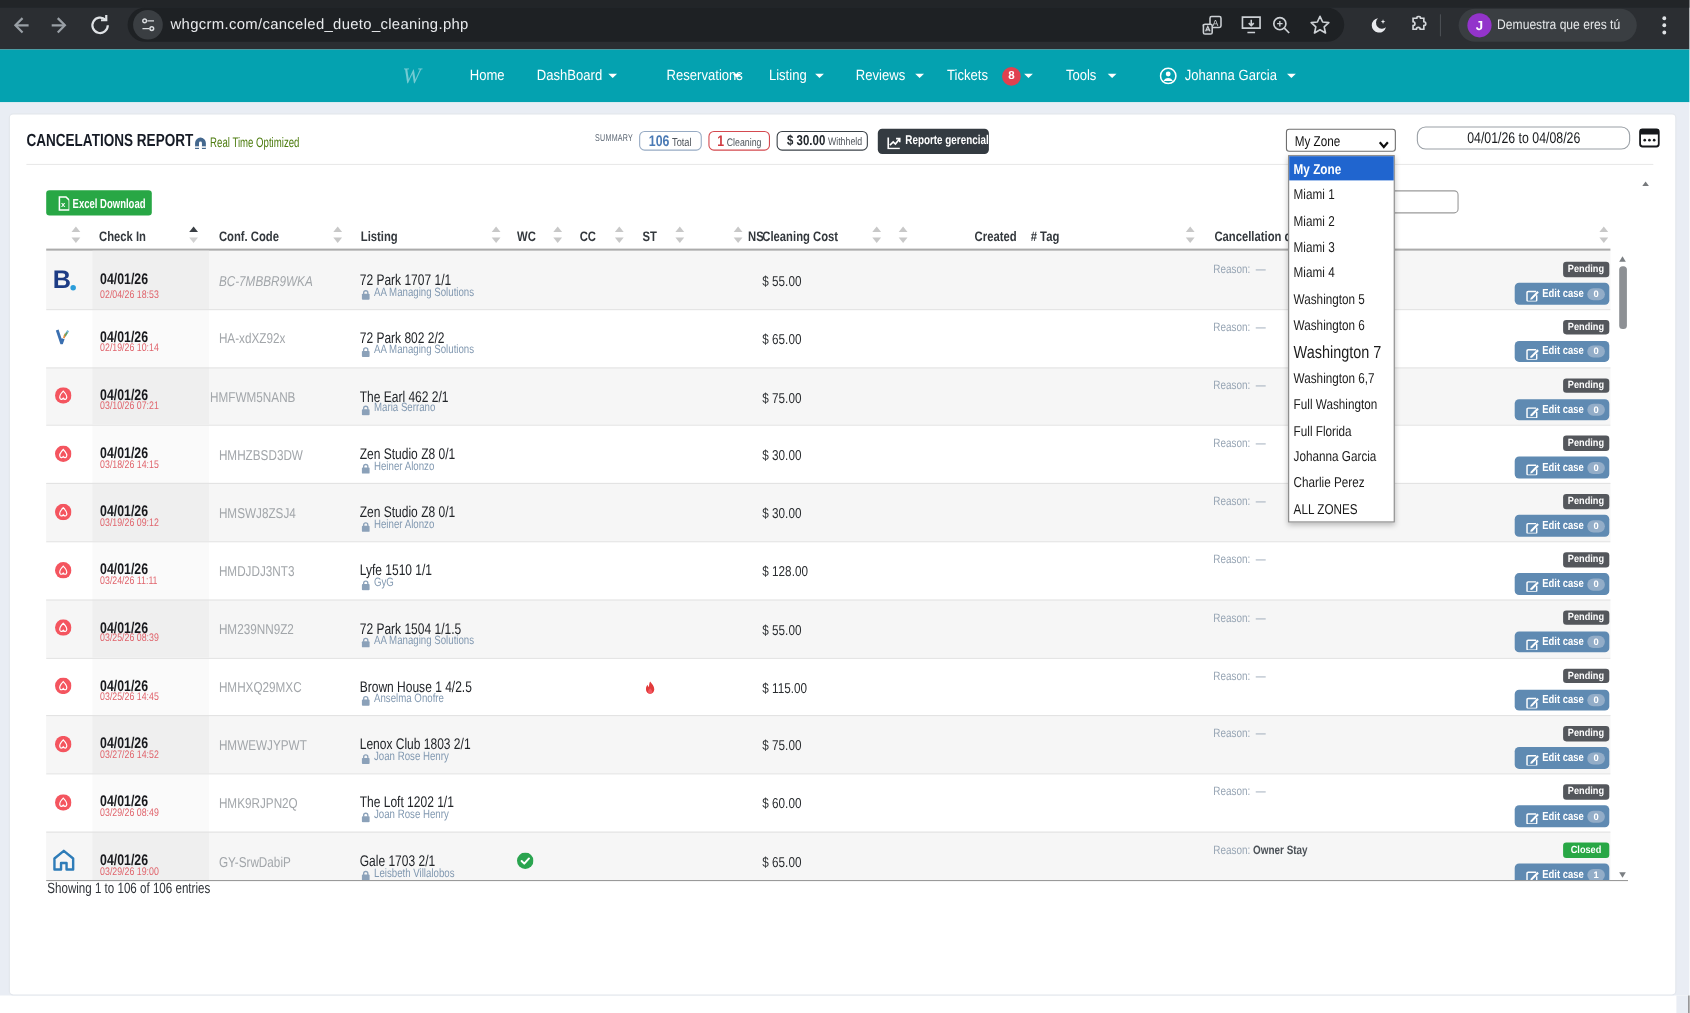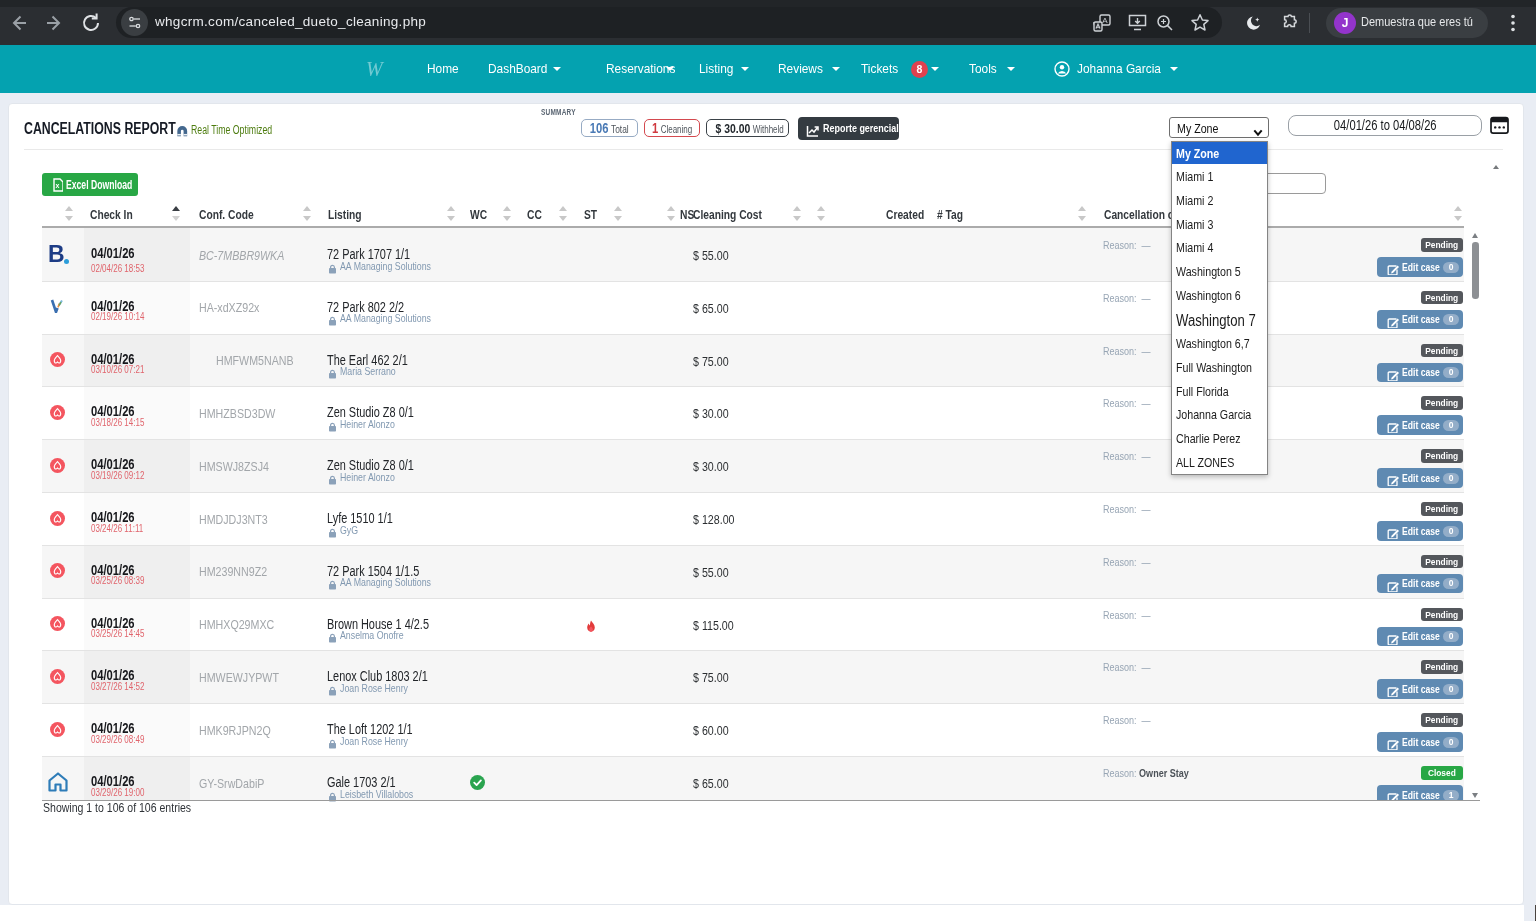--- a/index.html
+++ b/index.html
@@ -96,21 +96,21 @@
 <div class="abs" style="left:8px;top:103px;width:1516px;height:802px;background:#fff;border:1px solid #e2e6ec;border-radius:4px;box-sizing:border-box;"></div>
 <div class="abs" style="left:1524px;top:905px;width:12px;height:16px;background:#e9edf4;"></div>
 <div class="abs" style="left:1534.5px;top:905px;width:1.5px;height:16px;background:#49433e;"></div>
 <div class="abs" style="left:24px;top:119.5px;font-size:16px;font-weight:bold;color:#161b25;"><span style="display:inline-block;transform:scaleX(0.77);transform-origin:0 50%;white-space:nowrap;">CANCELATIONS REPORT</span></div>
 <div class="abs" style="left:176px;top:122.5px;"><svg width="12.5" height="12" viewBox="0 0 14 13">
       <path d="M1.5 12.5 V6.5 a5.5 5.5 0 0 1 11 0 v6 h-4 v-6 a1.5 1.5 0 0 0-3 0 v6 Z" fill="#44688e"></path>
       <rect x="1.5" y="9.8" width="4" height="1.7" fill="#fff" opacity="0.9"></rect>
       <rect x="8.5" y="9.8" width="4" height="1.7" fill="#fff" opacity="0.9"></rect>
     </svg></div>
 <div class="abs" style="left:191px;top:122.5px;font-size:12.5px;color:#4d7c0f;"><span style="display:inline-block;transform:scaleX(0.70);transform-origin:0 50%;white-space:nowrap;">Real Time Optimized</span></div>
-<div class="abs" style="left:541px;top:107px;font-size:9px;font-weight:bold;color:#5a6572;letter-spacing:0.3px;"><span style="display:inline-block;transform:scaleX(0.72);transform-origin:0 50%;white-space:nowrap;">SUMMARY</span></div>
+<div class="abs" style="left:541px;top:120px;font-size:9px;font-weight:normal;color:#5a6572;letter-spacing:0.3px;"><span style="display:inline-block;transform:scaleX(0.72);transform-origin:0 50%;white-space:nowrap;">SUMMARY</span></div>
 <div class="abs" style="left:581px;top:119px;width:57px;height:18px;border:1px solid #97abc4;border-radius:5px;background:#fff;box-sizing:border-box;text-align:center;line-height:16px;"><span class="cxc" style="font-size:10.5px;color:#4e545b;"><span style="font-size:14px;font-weight:bold;color:#4a7ab5;margin-right:3px;">106</span>Total</span></div>
 <div class="abs" style="left:644px;top:119px;width:56px;height:18px;border:1px solid #d4494f;border-radius:5px;background:#fff;box-sizing:border-box;text-align:center;line-height:16px;"><span class="cxc" style="font-size:10px;color:#4e545b;"><span style="font-size:14px;font-weight:bold;color:#d0393f;margin-right:3px;">1</span>Cleaning</span></div>
 <div class="abs" style="left:706px;top:119px;width:83px;height:18px;border:1px solid #3b4248;border-radius:5px;background:#fff;box-sizing:border-box;text-align:center;line-height:16px;"><span class="cxc" style="font-size:10px;color:#4e545b;"><span style="font-size:13px;font-weight:bold;color:#23282d;margin-right:3px;">$ 30.00</span>Withheld</span></div>
 <div class="abs" style="left:798px;top:117px;width:101px;height:23px;border-radius:4px;background:#343b41;"></div>
 <div class="abs" style="left:806px;top:122.5px;"><svg width="13" height="12" viewBox="0 0 13 12" style="">
       <path d="M1.5 1 V11 H12" fill="none" stroke="#fff" stroke-width="1.5"></path>
       <path d="M3 8 L6 5 L8 7 L11.5 2.5" fill="none" stroke="#fff" stroke-width="1.5"></path>
       <path d="M8.6 2 h3.4 v3.4" fill="none" stroke="#fff" stroke-width="1.5"></path>
     </svg></div>
 <div class="abs" style="left:823px;top:122px;font-size:11.5px;font-weight:bold;color:#fff;"><span class="cx78">Reporte gerencial</span></div>
@@ -228,21 +228,21 @@
 <div class="abs" style="left:1443px;top:314.3px;width:16px;height:11px;border-radius:5.5px;background:#93adc8;color:#fff;font-size:8.5px;font-weight:bold;text-align:center;line-height:11px;">0</div>
 <div class="abs" style="left:42px;top:333.6px;width:1422px;height:52.8px;background:#f6f6f6;"></div>
 <div class="abs" style="left:84px;top:333.6px;width:106px;height:52.8px;background:#efefef;"></div>
 <div class="abs" style="left:42px;top:333.6px;width:1422px;height:1px;background:#e3e3e3;"></div>
 <div class="abs" style="left:50px;top:352.1px;"><svg width="15" height="15" viewBox="0 0 15 15" style="">
       <circle cx="7.5" cy="7.5" r="7.5" fill="#f4555f"></circle>
       <path d="M4.7 10.4 C3.6 8.8 4.7 6.4 7.5 3.6 C10.3 6.4 11.4 8.8 10.3 10.4 C9.5 11.5 8.3 11.1 7.5 10.0 C6.7 11.1 5.5 11.5 4.7 10.4 Z" fill="none" stroke="#fff" stroke-width="1.1"></path>
     </svg></div>
 <div class="abs" style="left:91px;top:350.6px;font-size:14px;font-weight:bold;color:#17181c;"><span class="cxd">04/01/26</span></div>
 <div class="abs" style="left:91px;top:364.1px;font-size:10px;color:#e0646c;"><span class="cxd">03/10/26 07:21</span></div>
-<div class="abs" style="left:216px;top:353.1px;font-size:13px;color:#a2a6aa;"><span class="cx">HMFWM5NANB</span></div>
+<div class="abs" style="left:191px;top:353.1px;font-size:13px;color:#a2a6aa;"><span class="cx">HMFWM5NANB</span></div>
 <div class="abs" style="left:327px;top:351.6px;font-size:14px;color:#222529;"><span class="cx78">The Earl 462 2/1</span></div>
 <div class="abs" style="left:328px;top:365.1px;"><svg width="9" height="10" viewBox="0 0 9 10" style="">
       <rect x="1" y="4" width="7" height="5.5" rx="0.8" fill="#8ba1b9"></rect>
       <path d="M2.6 4.5 V3.2 a1.9 1.9 0 0 1 3.8 0 V4.5" fill="none" stroke="#8ba1b9" stroke-width="1.2"></path>
     </svg></div>
 <div class="abs" style="left:340px;top:365.1px;font-size:11px;color:#8299b1;"><span class="cxd">Maria Serrano</span></div>
 <div class="abs" style="left:693px;top:353.6px;font-size:13px;color:#2b2e31;"><span class="cx">$ 75.00</span></div>
 <div class="abs" style="left:1103px;top:344.6px;font-size:11px;color:#97a5b4;"><span class="cx">Reason: &nbsp;—</span></div>
 <div class="abs" style="left:1421px;top:343.6px;width:42px;height:13.5px;border-radius:3px;background:#54575c;color:#fff;font-size:9.5px;font-weight:bold;text-align:center;line-height:13.5px;"><span style="display:inline-block;transform:scaleX(0.88);white-space:nowrap;">Pending</span></div>
 <div class="abs" style="left:1377px;top:362.6px;width:85.5px;height:19.5px;border-radius:4px;background:#5f8ab2;"></div>

